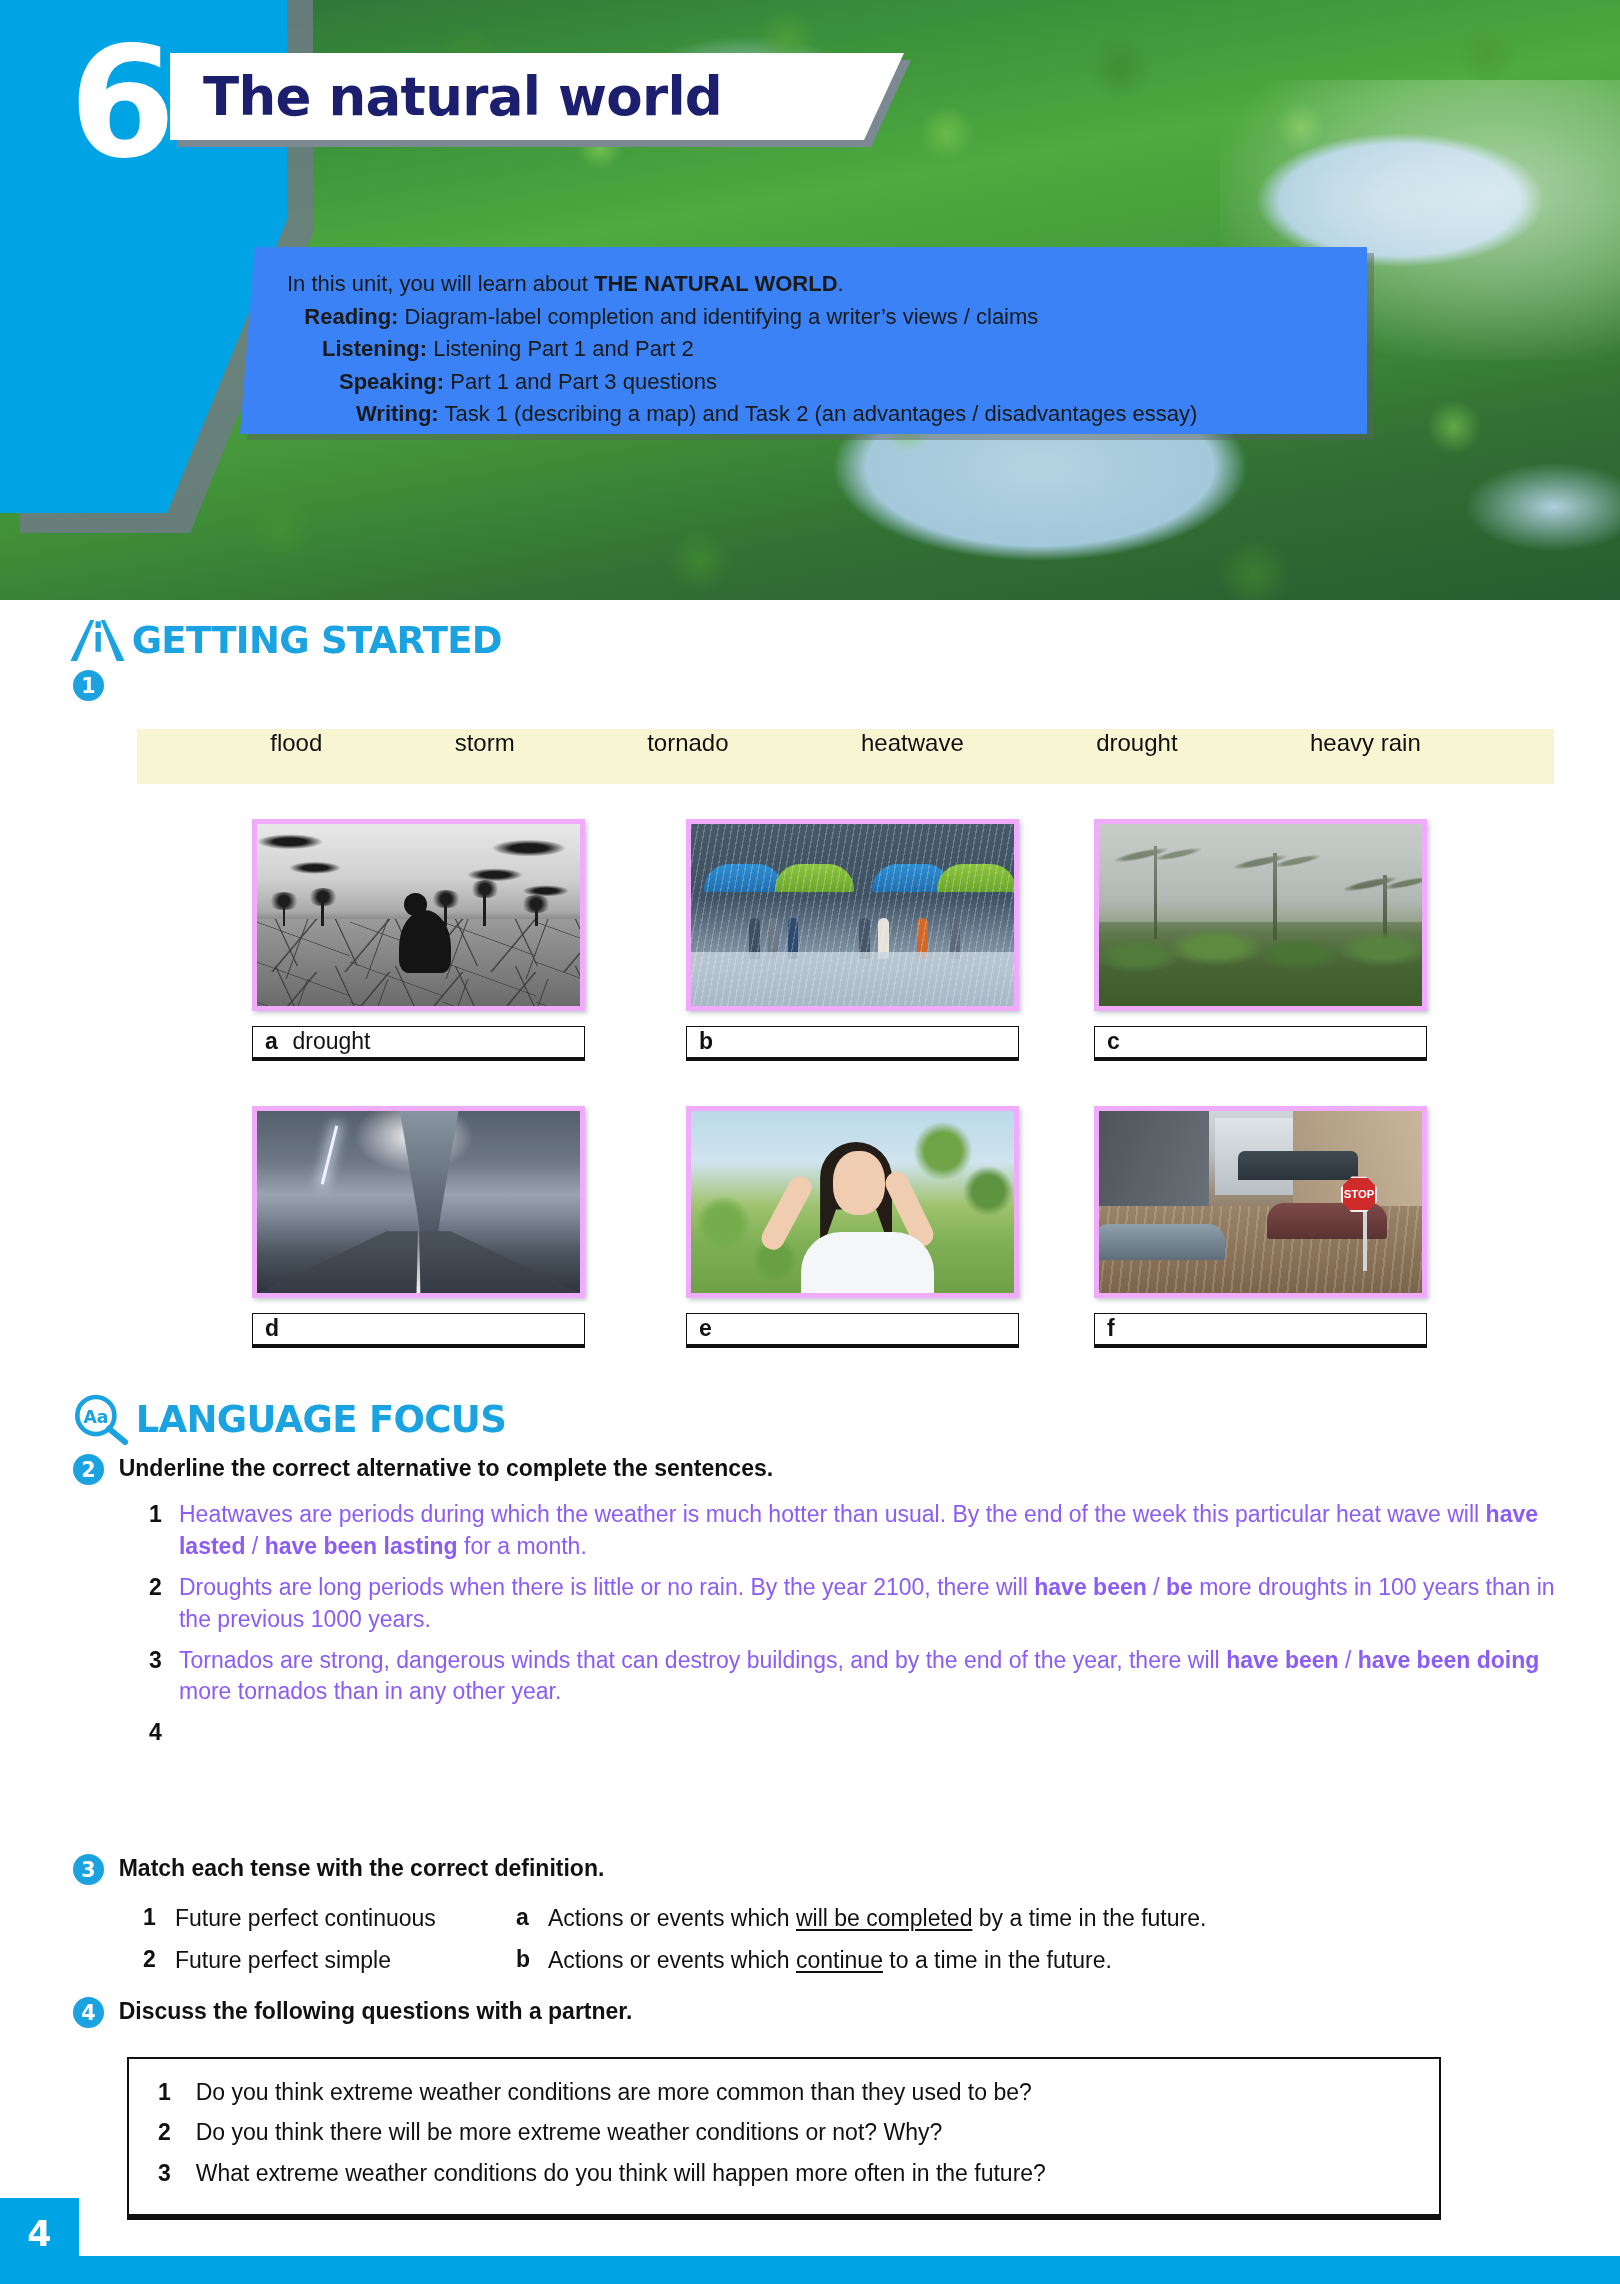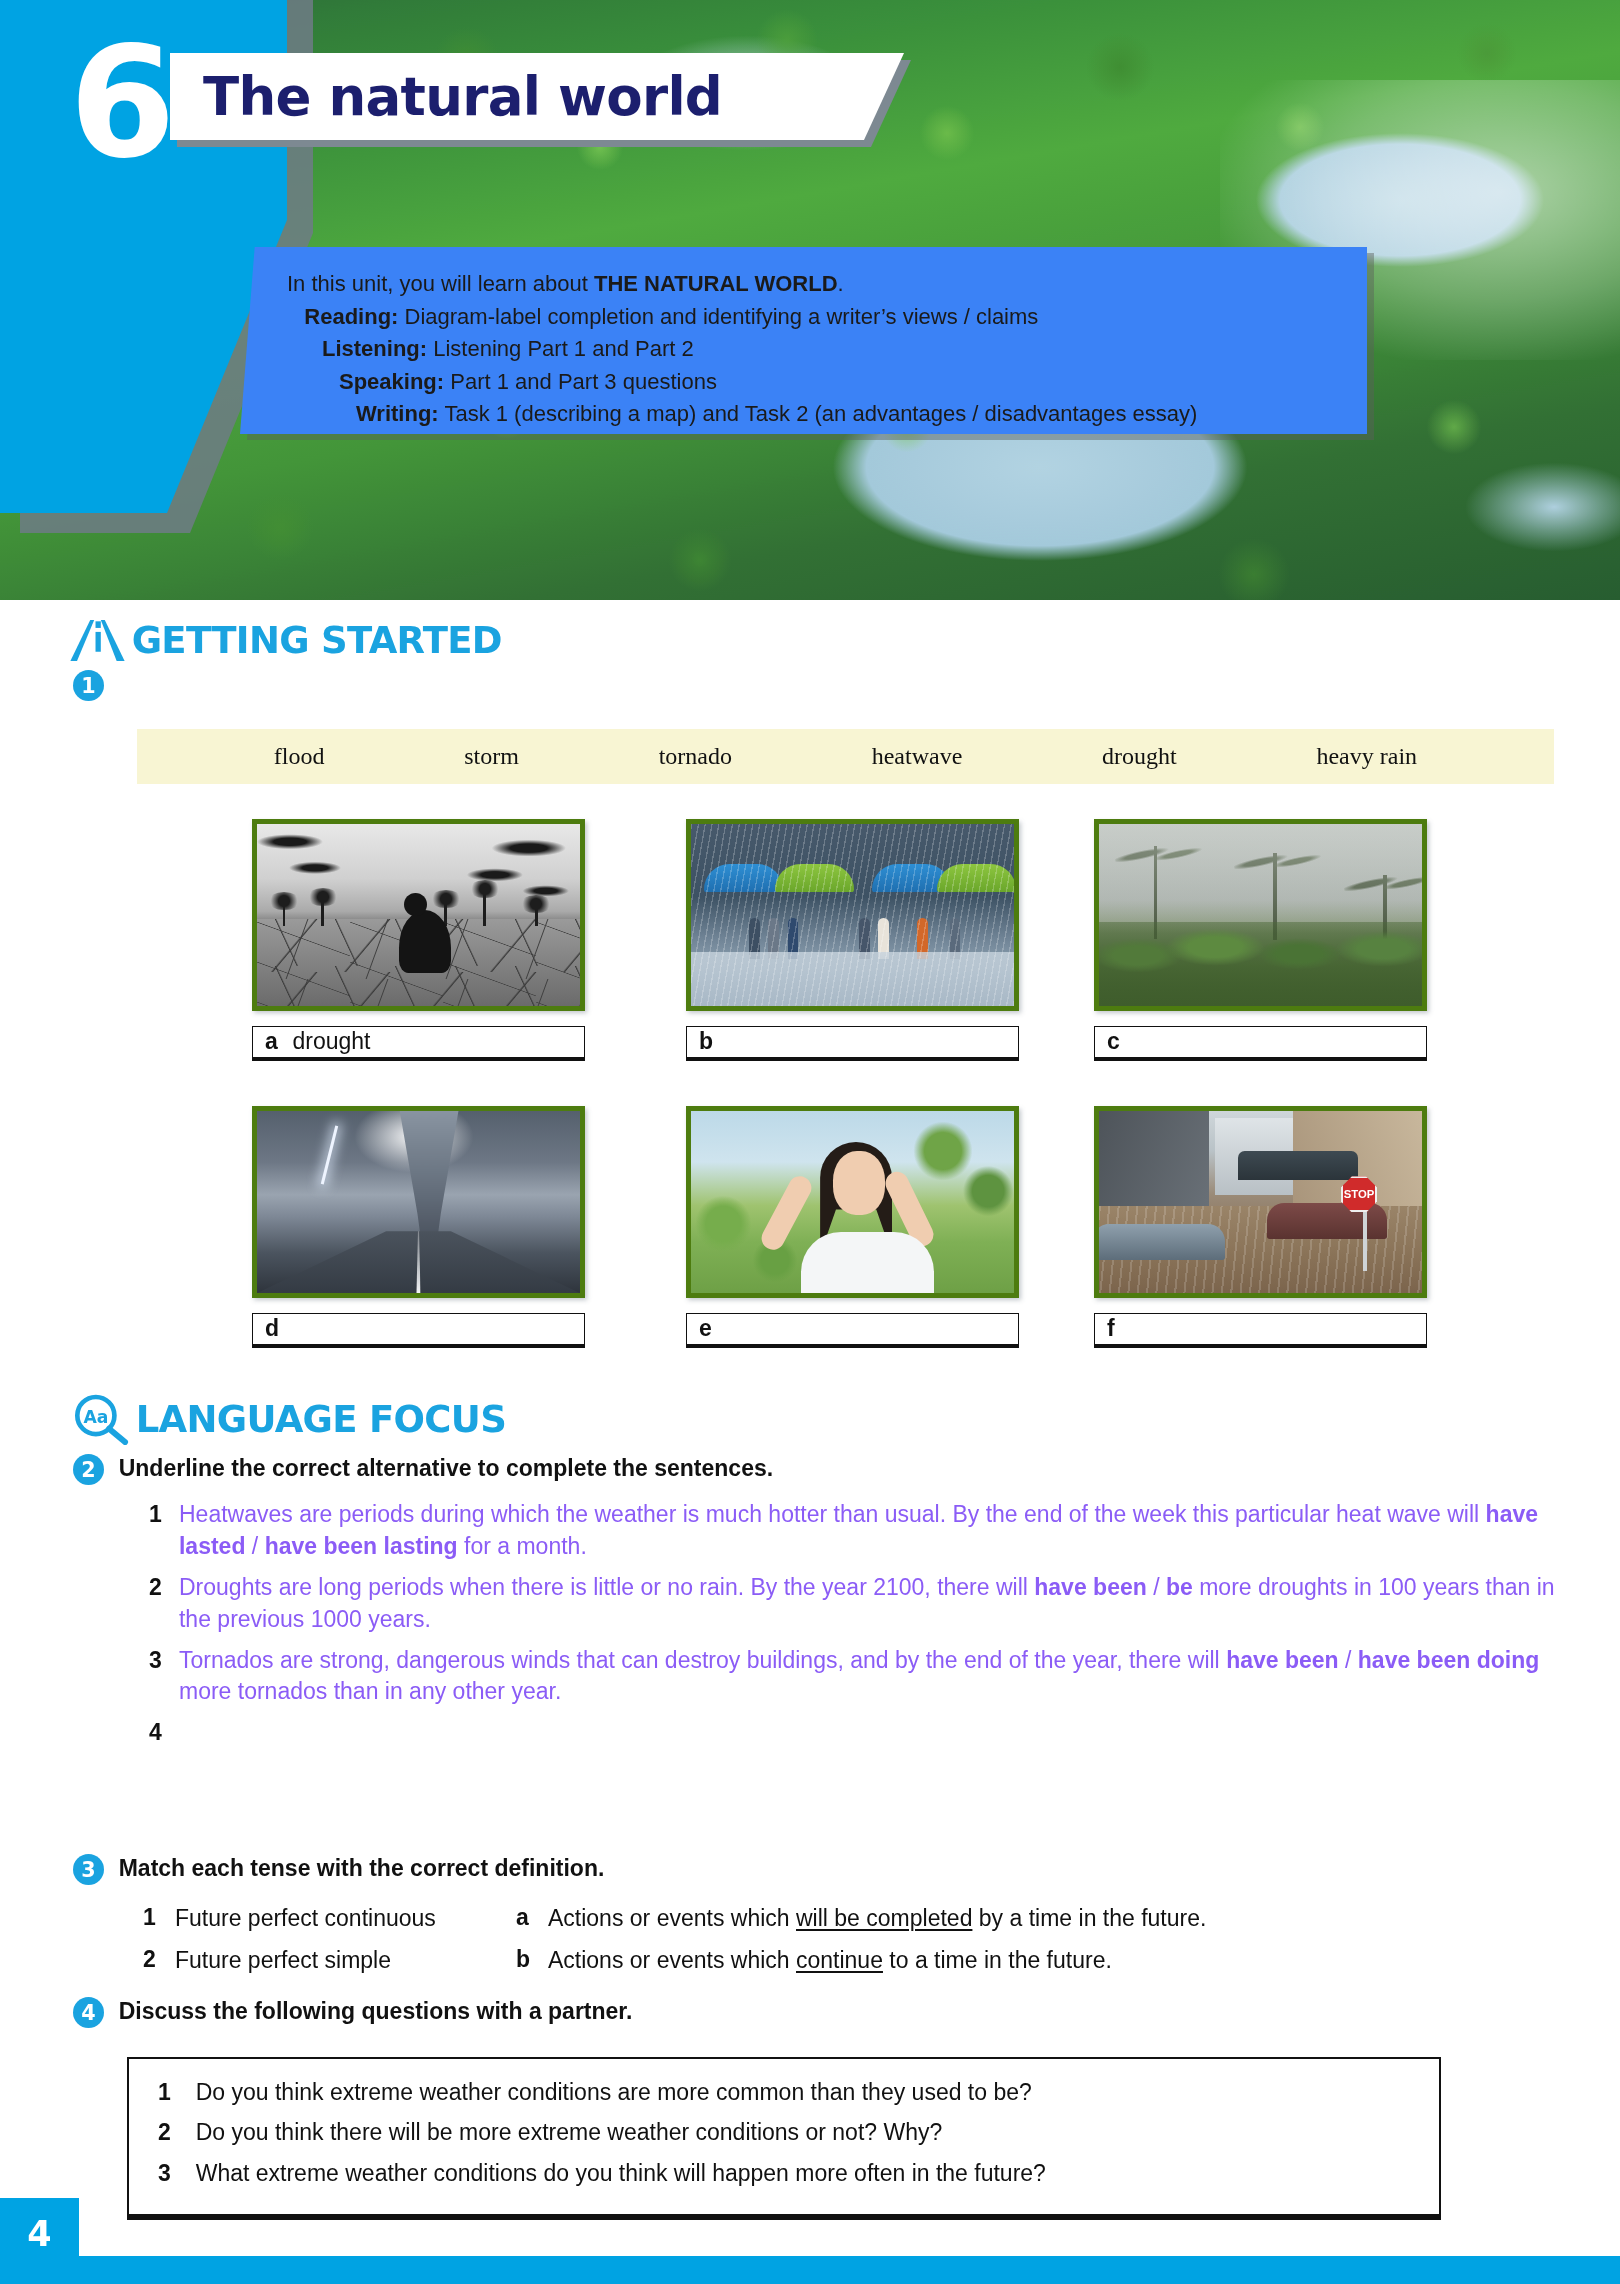--- a/index.html
+++ b/index.html
@@ -199,39 +199,37 @@
     line-height: 1.25;
   }
 
   
   .word-bank {
     position: absolute;
     left: 137px; top: 729px;
     width: 1417px; height: 55px;
     background: #f8f5d3;
     display: flex;
-    align-items: center;
     padding: 0 67px;
-    font-family: Liberation Serif, serif;
   }
   .word-bank-item {
     font-size: 24px;
     color: #111111;
     flex: 1 1 auto;
     text-align: center;
   }
 
   
   .photo-card {
     position: absolute;
     width: 333px;
   }
   .photo-frame {
     width: 333px; height: 192px;
-    background: #4d7c0f;
+    background: #f0abfc;
     padding: 4.7px;
     box-shadow: 2px 2.7px 4.7px rgba(80,95,110,.35);
   }
   .photo-img {
     width: 100%; height: 100%;
     background: #cccccc;
     position: relative;
     overflow: hidden;
   }
   .answer-box {

